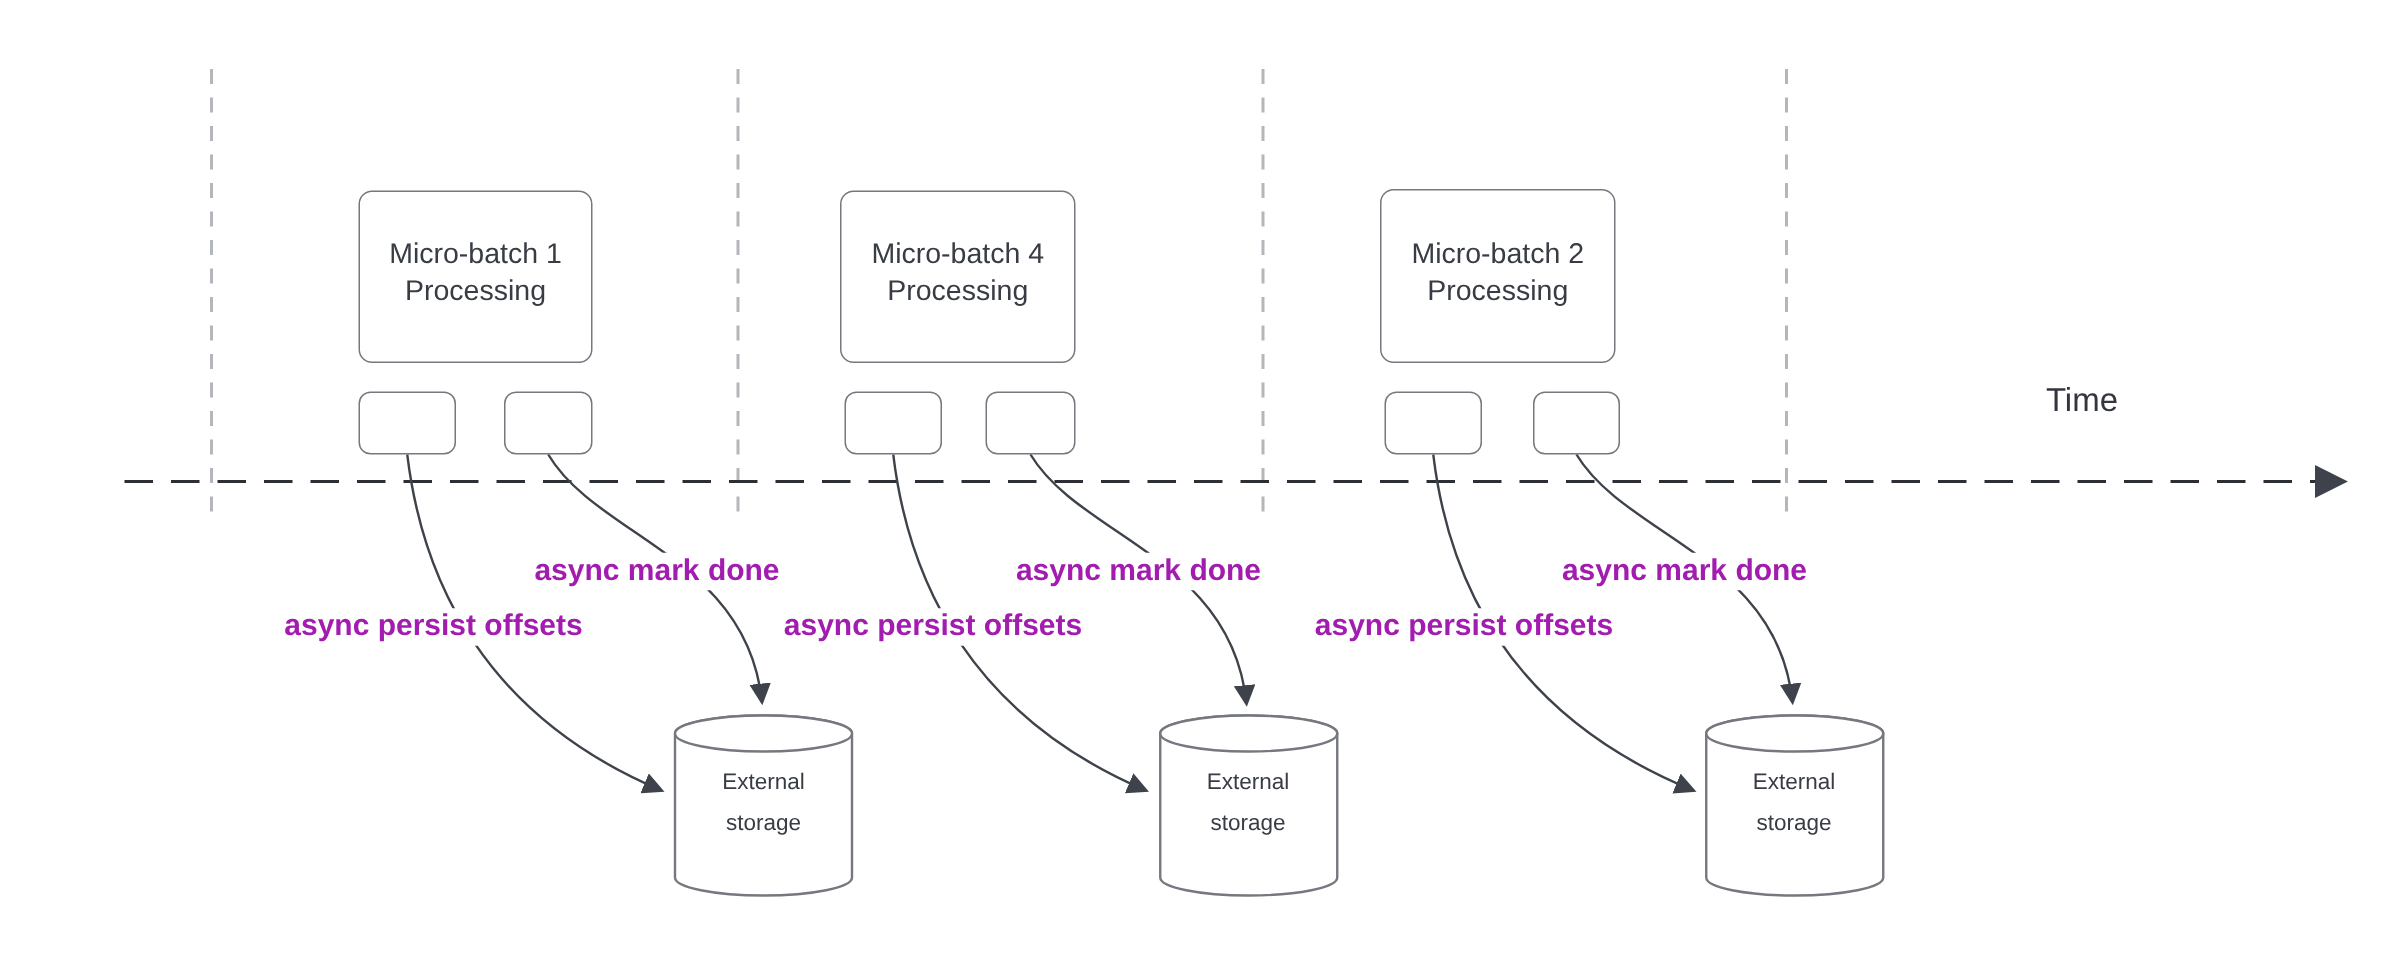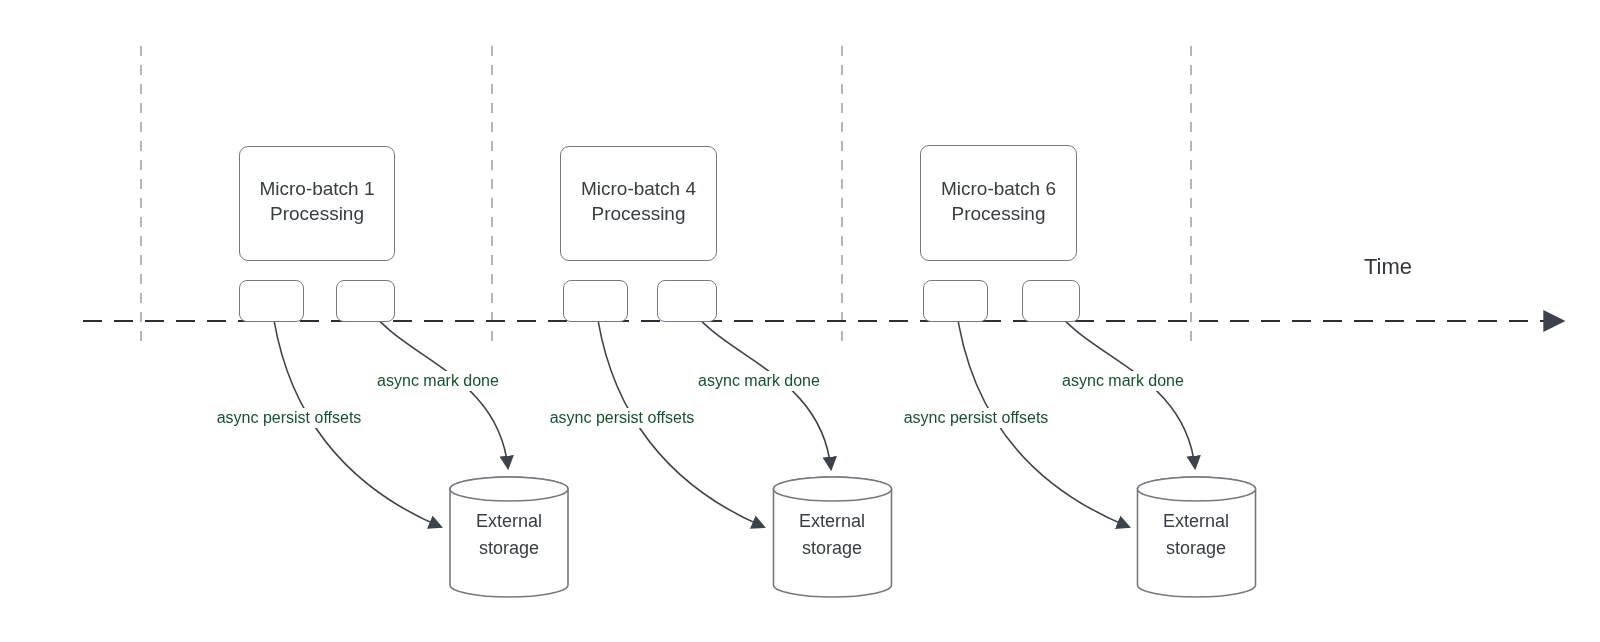--- a/index.html
+++ b/index.html
@@ -3,33 +3,33 @@
 <meta charset="utf-8">
 <style>
   html,body{margin:0;padding:0;background:#ffffff;}
   .canvas{
     position:relative;width:1600px;height:642px;background:#ffffff;
     font-family:"Liberation Sans","DejaVu Sans",sans-serif;overflow:hidden;
   }
   svg.layer{position:absolute;left:0;top:0;}
   .node{
     position:absolute;background:#ffffff;border:1.6px solid #75787f;
-    border-radius:9px;box-sizing:border-box;margin-top:19px;
+    border-radius:9px;box-sizing:border-box;
   }
   .big-box{
     display:flex;flex-direction:column;align-items:center;justify-content:center;
     font-size:19px;line-height:25px;color:#383c44;text-align:center;padding-bottom:5px;
   }
   .cyl-label{
     position:absolute;width:118px;text-align:center;
-    font-size:18px;line-height:27px;color:#383c44;
+    font-size:15px;line-height:27px;color:#383c44;
   }
   .async-label{
     position:absolute;transform:translate(-50%,-50%);
-    font-weight:normal;font-size:16px;color:#14532d;background:#ffffff;
+    font-weight:bold;font-size:20px;color:#a21caf;background:#ffffff;
     padding:1px 4px;white-space:nowrap;
   }
   .time-label{
     position:absolute;transform:translate(-50%,-50%);
     font-size:22px;color:#33363e;white-space:nowrap;
   }
 </style>
 </head>
 <body>
 
@@ -95,21 +95,21 @@
   <div class="node" style="left:563px;top:261px;width:65px;height:42px;border-radius:8px;"></div>
   <div class="node" style="left:657px;top:261px;width:60px;height:42px;border-radius:8px;"></div>
   <div class="async-label" style="left:622px;top:418px;">async persist offsets</div>
   <div class="async-label" style="left:759px;top:381px;">async mark done</div>
   <div class="cyl-label" style="left:773px;top:508px;">
     <div>External</div>
     <div>storage</div>
   </div>
 
   <div class="node big-box" style="left:920px;top:126px;width:157px;height:116px;">
-    <span>Micro-batch 6</span>
+    <span>Micro-batch 2</span>
     <span>Processing</span>
   </div>
   <div class="node" style="left:923px;top:261px;width:65px;height:42px;border-radius:8px;"></div>
   <div class="node" style="left:1022px;top:261px;width:58px;height:42px;border-radius:8px;"></div>
   <div class="async-label" style="left:976px;top:418px;">async persist offsets</div>
   <div class="async-label" style="left:1123px;top:381px;">async mark done</div>
   <div class="cyl-label" style="left:1137px;top:508px;">
     <div>External</div>
     <div>storage</div>
   </div>

